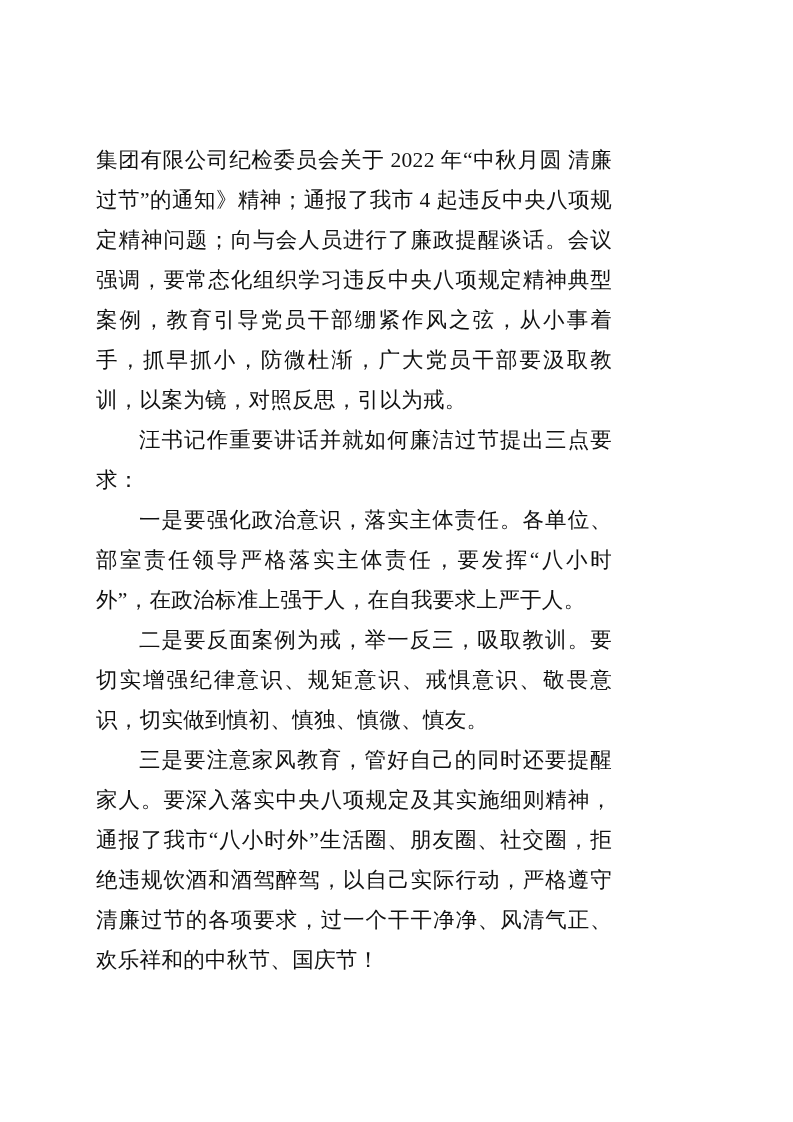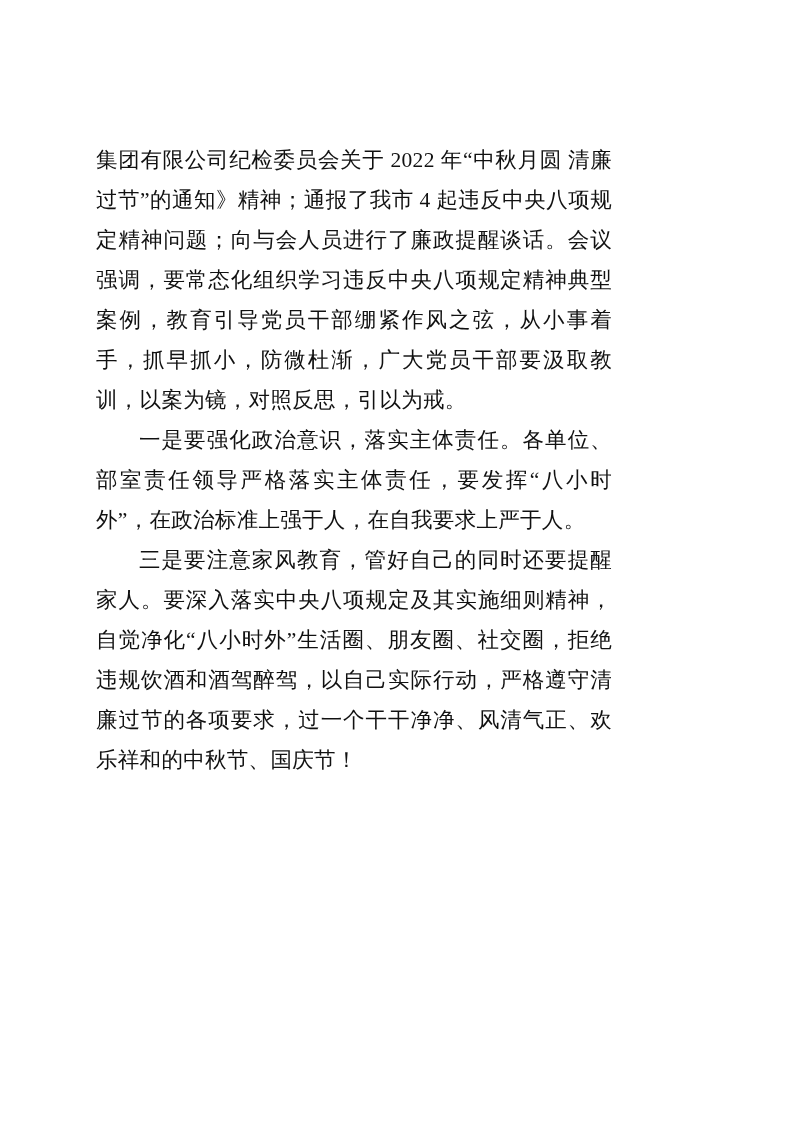--- a/index.html
+++ b/index.html
@@ -40,16 +40,18 @@
   .para + .para {
     margin-top: 0;
   }
 </style>
 </head>
 <body>
 
 <div class="page">
   <div class="doc-body">
     <p class="para">集团有限公司纪检委员会关于 2022 年“中秋月圆 清廉过节”的通知》精神；通报了我市 4 起违反中央八项规定精神问题；向与会人员进行了廉政提醒谈话。会议强调，要常态化组织学习违反中央八项规定精神典型案例，教育引导党员干部绷紧作风之弦，从小事着手，抓早抓小，防微杜渐，广大党员干部要汲取教训，以案为镜，对照反思，引以为戒。</p>
+    <p class="para indent">汪书记作重要讲话并就如何廉洁过节提出三点要求：</p>
     <p class="para indent">一是要强化政治意识，落实主体责任。各单位、部室责任领导严格落实主体责任，要发挥“八小时外”，在政治标准上强于人，在自我要求上严于人。</p>
-    <p class="para indent">三是要注意家风教育，管好自己的同时还要提醒家人。要深入落实中央八项规定及其实施细则精神，自觉净化“八小时外”生活圈、朋友圈、社交圈，拒绝违规饮酒和酒驾醉驾，以自己实际行动，严格遵守清廉过节的各项要求，过一个干干净净、风清气正、欢乐祥和的中秋节、国庆节！</p>
+    <p class="para indent">二是要反面案例为戒，举一反三，吸取教训。要切实增强纪律意识、规矩意识、戒惧意识、敬畏意识，切实做到慎初、慎独、慎微、慎友。</p>
+    <p class="para indent">三是要注意家风教育，管好自己的同时还要提醒家人。要深入落实中央八项规定及其实施细则精神，通报了我市“八小时外”生活圈、朋友圈、社交圈，拒绝违规饮酒和酒驾醉驾，以自己实际行动，严格遵守清廉过节的各项要求，过一个干干净净、风清气正、欢乐祥和的中秋节、国庆节！</p>
   </div>
 </div>
 
 </body></html>

